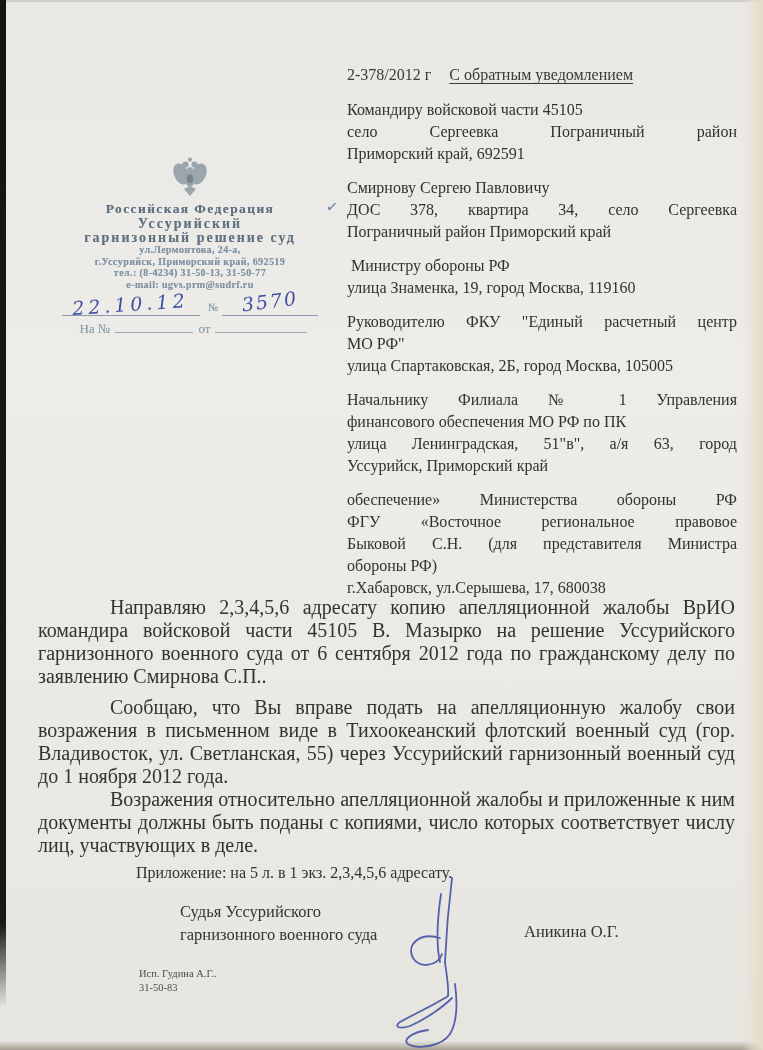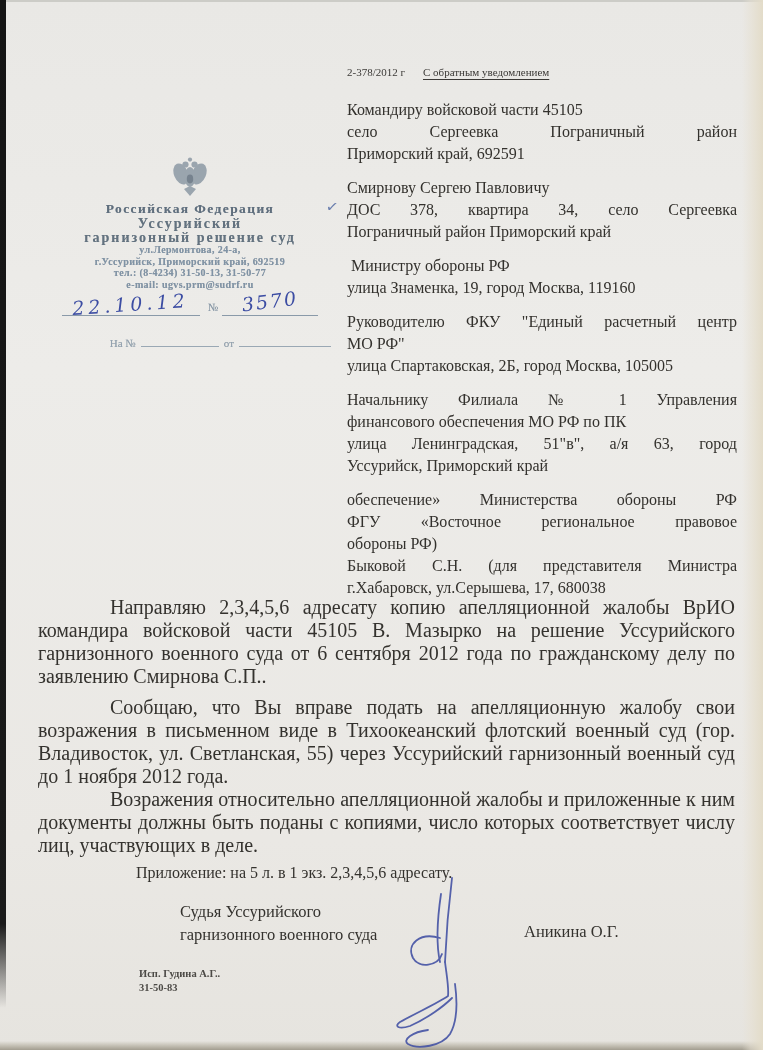--- a/index.html
+++ b/index.html
@@ -11,39 +11,39 @@
   
   .edge-left{position:absolute;left:0;top:0;width:6px;height:100%;
     background:linear-gradient(to bottom,#141414 0%,#1a1a1a 88%,rgba(20,20,20,0) 96%);}
   .edge-bottom{position:absolute;left:0;bottom:0;width:100%;height:9px;
     background:linear-gradient(to top,#a29d90 0%,#c9c5ba 55%,rgba(200,196,186,0) 100%);}
   .edge-right{position:absolute;right:0;top:0;width:21px;height:100%;
     background:linear-gradient(to left,#e3dcc9 0%,rgba(230,224,210,.55) 60%,rgba(230,224,210,0) 100%);}
   .edge-top{position:absolute;left:0;top:0;width:100%;height:2px;background:rgba(120,118,112,.25);}
 
   
-  .header-row{position:absolute;left:347px;top:66px;font-size:11px;color:#3b3936;display:flex;gap:18px;}
+  .header-row{position:absolute;left:347px;top:66px;font-size:16px;color:#3b3936;display:flex;gap:18px;}
   .notice{text-decoration:underline;text-underline-offset:3px;}
 
   
   .stamp{position:absolute;left:44px;top:156px;width:292px;text-align:center;
     text-shadow:0 0 .6px rgba(110,125,140,.55);}
   .emblem{height:44px;line-height:44px;}
   .st-country{font-size:13.5px;font-weight:bold;letter-spacing:1.4px;color:#5f6e7d;margin-top:1px;}
   .st-court{font-size:14px;font-weight:bold;letter-spacing:2px;color:#63727f;line-height:13.5px;}
   .st-addr{font-size:10px;font-weight:bold;letter-spacing:.4px;color:#8093a5;line-height:11.5px;}
   .st-row{margin-top:3px;height:26px;white-space:nowrap;}
   .lined{display:inline-block;border-bottom:1.4px solid #8a9aa9;}
   .lined.dl{min-width:138px;}
   .lined.nl{min-width:96px;}
   .hw{font-family:"DejaVu Serif","Liberation Serif",serif;font-style:italic;color:#3c4da3;text-shadow:none;}
   .hw.date{font-size:19px;letter-spacing:4px;transform:rotate(-4deg);display:inline-block;}
   .hw.num{font-size:19px;letter-spacing:2px;transform:rotate(-7deg) translateY(-3px);display:inline-block;}
   .st-no{color:#8a9aa9;font-size:11px;margin:0 4px 0 8px;}
-  .st-ref{margin-top:18px;font-size:11px;color:#93a2af;text-align:right;padding-left:12px;white-space:nowrap;}
+  .st-ref{margin-top:2px;font-size:13px;color:#93a2af;text-align:center;padding-left:12px;white-space:nowrap;}
   .uline{display:inline-block;border-bottom:1.3px solid #9aa8b4;height:9px;margin:0 5px;}
   .uline.w1{width:78px;}
   .uline.w2{width:92px;}
 
   
   .recipients{position:absolute;left:347px;top:99px;width:390px;font-size:16px;line-height:22px;color:#33312d;}
   .recipient-block{margin-bottom:12px;}
   .address-line{position:relative;}
   .address-line.just{text-align:justify;text-align-last:justify;}
   .checkmark{position:absolute;left:-21px;top:-3px;color:#6b7fae;font-size:15px;font-family:"DejaVu Sans",sans-serif;transform:rotate(8deg);}
@@ -54,21 +54,21 @@
   .para{text-indent:72px;margin:0 0 0 0;}
   .para.gap{margin-bottom:8px;}
 
   .attachment{position:absolute;left:136px;top:864px;font-size:16px;color:#34322e;text-align:right;}
 
   .sig-pos{position:absolute;left:136px;top:900px;font-size:16.5px;line-height:23px;color:#34322e;margin-left:44px;}
   .sig-name{position:absolute;left:524px;top:922px;font-size:16.5px;color:#34322e;}
 
   .signature-ink{position:absolute;left:388px;top:866px;}
 
-  .footer{position:absolute;left:139px;top:967px;font-size:10.5px;line-height:14px;color:#4c4a46;font-weight:bold;}
+  .footer{position:absolute;left:139px;top:967px;font-size:10.5px;line-height:14px;color:#4c4a46;}
 </style>
 </head>
 <body>
 
 <div class="page">
   <div class="edge-top"></div>
   <div class="edge-left"></div>
   <div class="edge-bottom"></div>
   <div class="edge-right"></div>
 
@@ -131,22 +131,22 @@
       </div>
       <div class="recipient-block">
         <div class="address-line just">Начальнику Филиала № 1 Управления</div>
         <div class="address-line">финансового обеспечения МО РФ по ПК</div>
         <div class="address-line just">улица Ленинградская, 51"в", а/я 63, город</div>
         <div class="address-line">Уссурийск, Приморский край</div>
       </div>
       <div class="recipient-block">
         <div class="address-line just">обеспечение» Министерства обороны РФ</div>
         <div class="address-line just">ФГУ «Восточное региональное правовое</div>
+        <div class="address-line just">Быковой С.Н. (для представителя Министра</div>
         <div class="address-line">обороны РФ)</div>
-        <div class="address-line just">Быковой С.Н. (для представителя Министра</div>
         <div class="address-line">г.Хабаровск, ул.Серышева, 17, 680038</div>
       </div>
     </div>
 
   <div id="body-paragraphs" class="bodytext">
       <div class="para gap">Направляю 2,3,4,5,6 адресату копию апелляционной жалобы ВрИО командира войсковой части 45105 В. Мазырко на решение Уссурийского гарнизонного военного суда от 6 сентября 2012 года по гражданскому делу по заявлению Смирнова С.П..</div>
       <div class="para">Сообщаю, что Вы вправе подать на апелляционную жалобу свои возражения в письменном виде в Тихоокеанский флотский военный суд (гор. Владивосток, ул. Светланская, 55) через Уссурийский гарнизонный военный суд до 1 ноября 2012 года.</div>
       <div class="para">Возражения относительно апелляционной жалобы и приложенные к ним документы должны быть поданы с копиями, число которых соответствует числу лиц, участвующих в деле.</div>
     </div>
 

